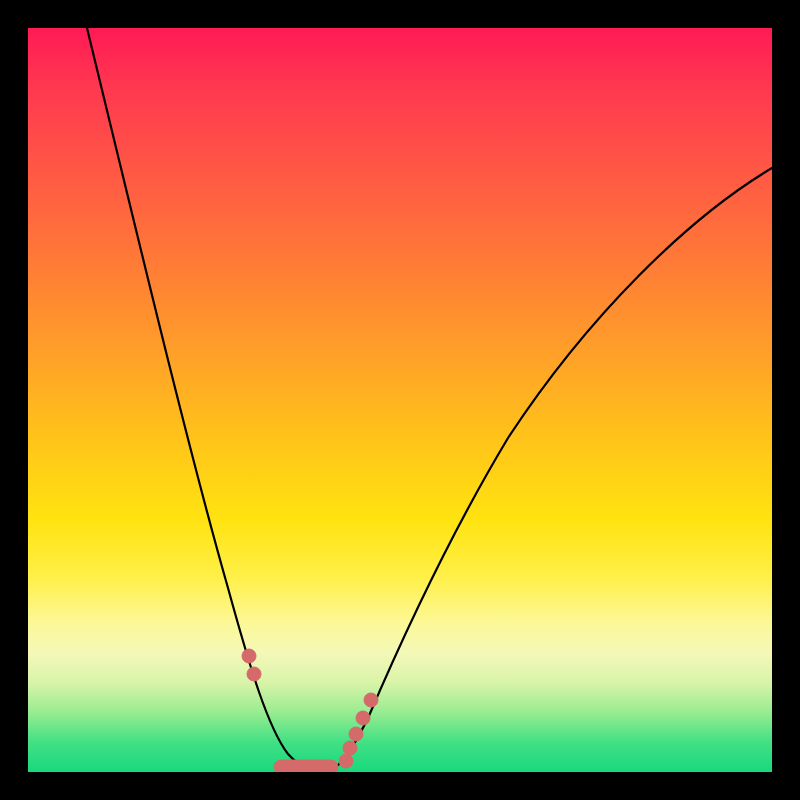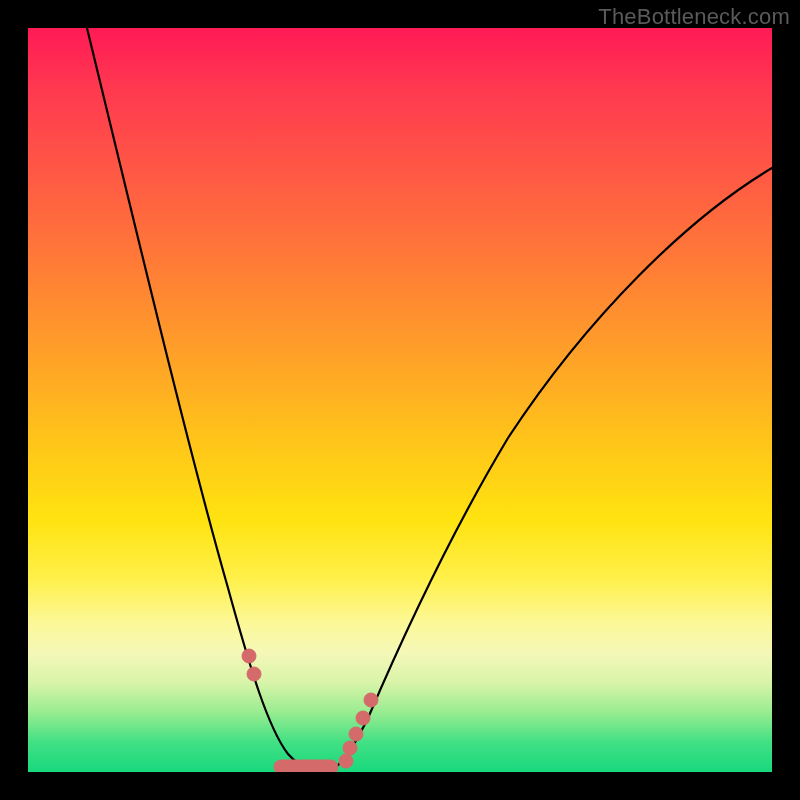--- a/index.html
+++ b/index.html
@@ -88,14 +88,13 @@
 
         <circle cx="318" cy="733" r="7"></circle>
         <circle cx="322" cy="720" r="7"></circle>
         <circle cx="328" cy="706" r="7"></circle>
         <circle cx="335" cy="690" r="7"></circle>
         <circle cx="343" cy="672" r="7"></circle>
       </g>
     </svg>
   </div>
 
-  <div class="watermark">TheBottleneck.com</div>
 </div>
 
 </body></html>

